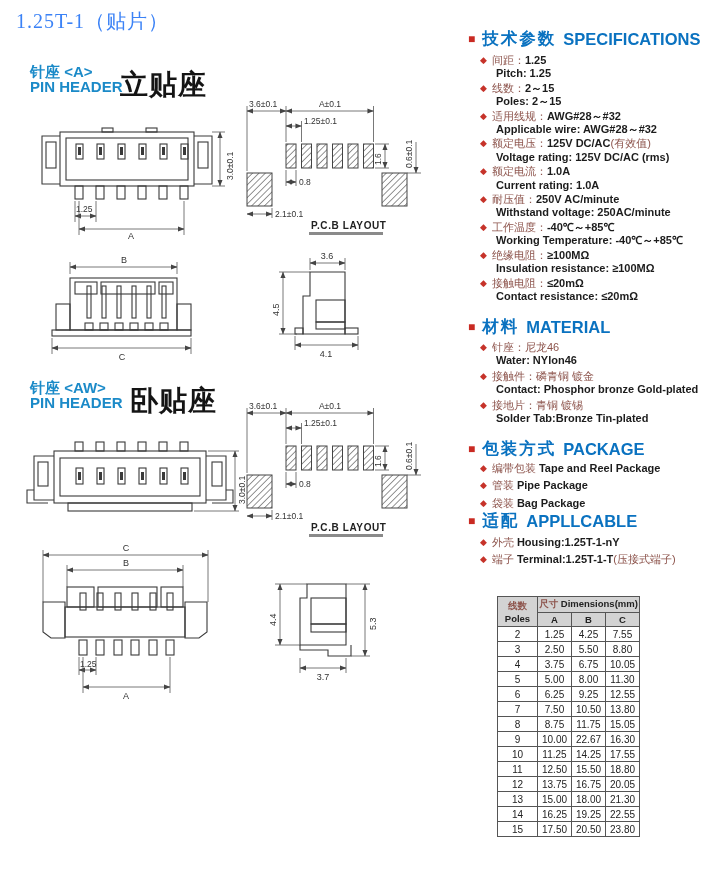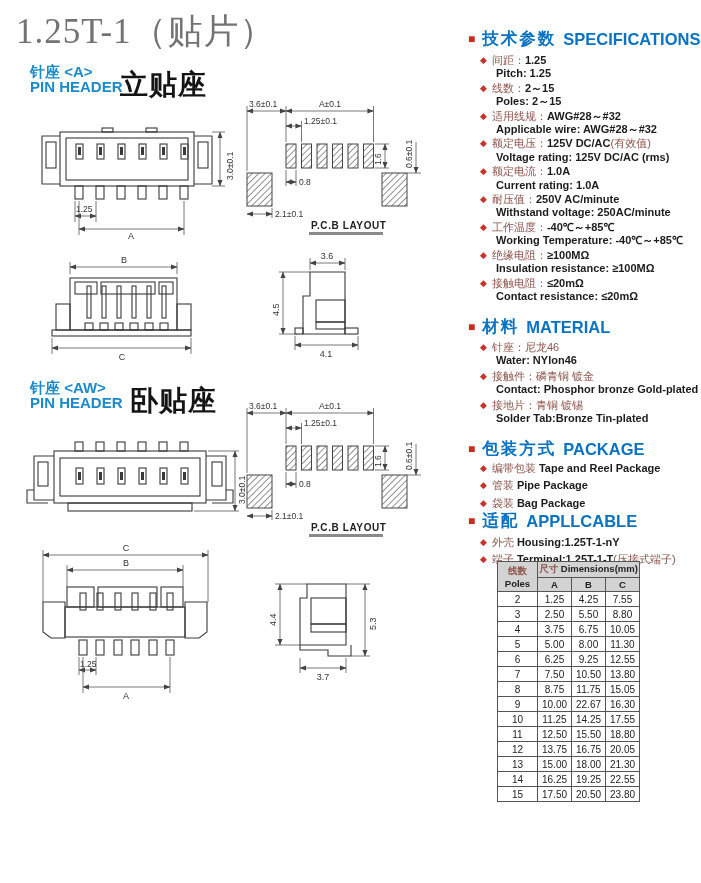--- a/index.html
+++ b/index.html
@@ -1,20 +1,20 @@
 <!DOCTYPE html>
 <html><head>
 <meta charset="utf-8">
 <style>
   *{margin:0;padding:0;box-sizing:border-box}
   html,body{background:#fff}
   body{font-family:"Liberation Sans",sans-serif;color:#222}
   .page{position:relative;width:701px;height:883px;background:#fff;overflow:hidden}
   .abs{position:absolute}
-  .title{font-family:"Liberation Serif",serif;font-size:35px;color:#737373;letter-spacing:1px}
+  .title{font-family:"Liberation Serif",serif;font-size:20px;color:#3b82f6;letter-spacing:1px}
   .seclabel{color:#1b8ac8;font-size:15px;font-weight:bold;line-height:15px}
   .typelabel{color:#141414;font-size:28px;font-weight:bold;letter-spacing:1px}
   .sechead{display:flex;align-items:center;gap:7px;color:#0a72c0;font-weight:bold;font-size:16.5px;white-space:nowrap}
   .sechead .sq{color:#c92a22;font-size:12px;line-height:12px}
   .sechead .cnT{letter-spacing:2px}
   .sechead .gap{}
   .list{width:230px}
   .item{margin-bottom:1px}
   .l1,.l2{font-size:11px;line-height:13.4px;white-space:nowrap}
   .dia{color:#c6332a;font-size:9px;margin-right:5px;vertical-align:1px}
@@ -434,21 +434,21 @@
 
       <div class="item">
         <div class="l1"><span class="dia">◆</span><span class="cn">外壳</span><span class="val">Housing:1.25T-1-nY</span><span class="cn"></span></div>
       </div>
 
       <div class="item">
         <div class="l1"><span class="dia">◆</span><span class="cn">端子</span><span class="val">Terminal:1.25T-1-T</span><span class="cn">(压接式端子)</span></div>
       </div>
     </div>
 
-  <div class="abs" style="left:497px;top:561px">
+  <div class="abs" style="left:497px;top:596px">
     <table class="dims">
       <thead>
         <tr>
           <th rowspan="2" class="c0">
             <div class="cn">线数</div>
             <div>Poles</div>
           </th>
           <th colspan="3"><span class="cn">尺寸</span> <span>Dimensions(mm)</span></th>
         </tr>
         <tr>

